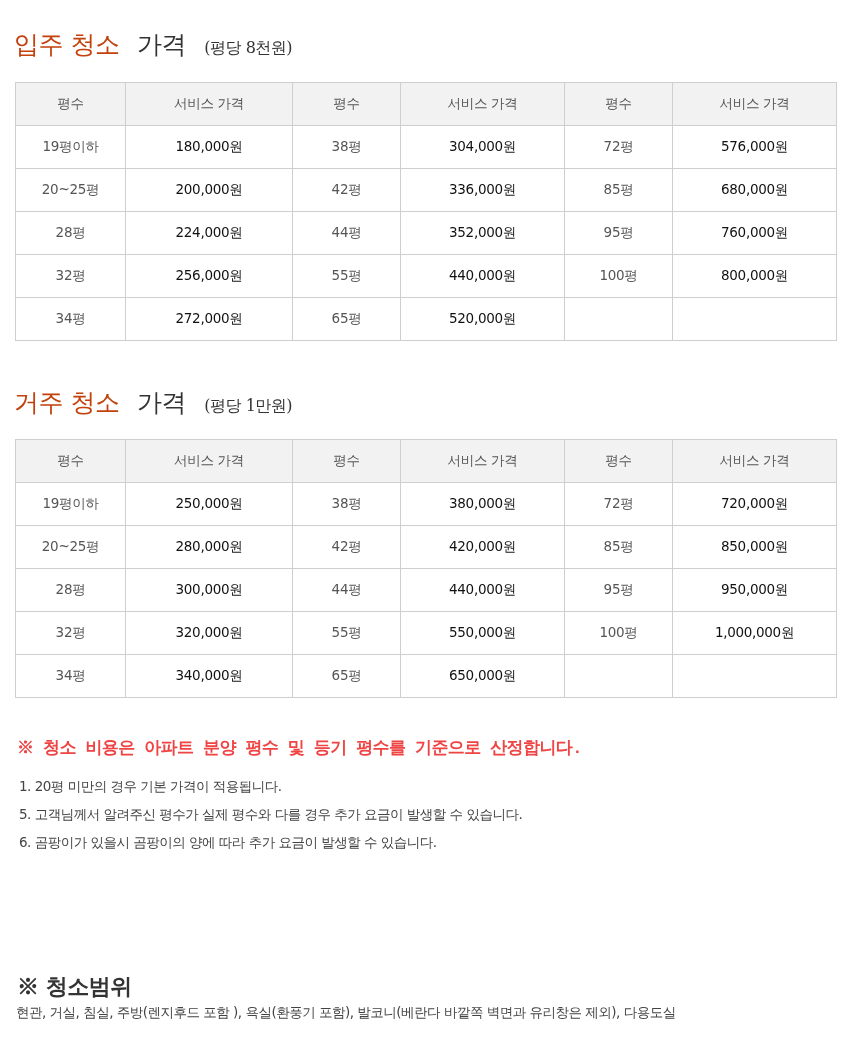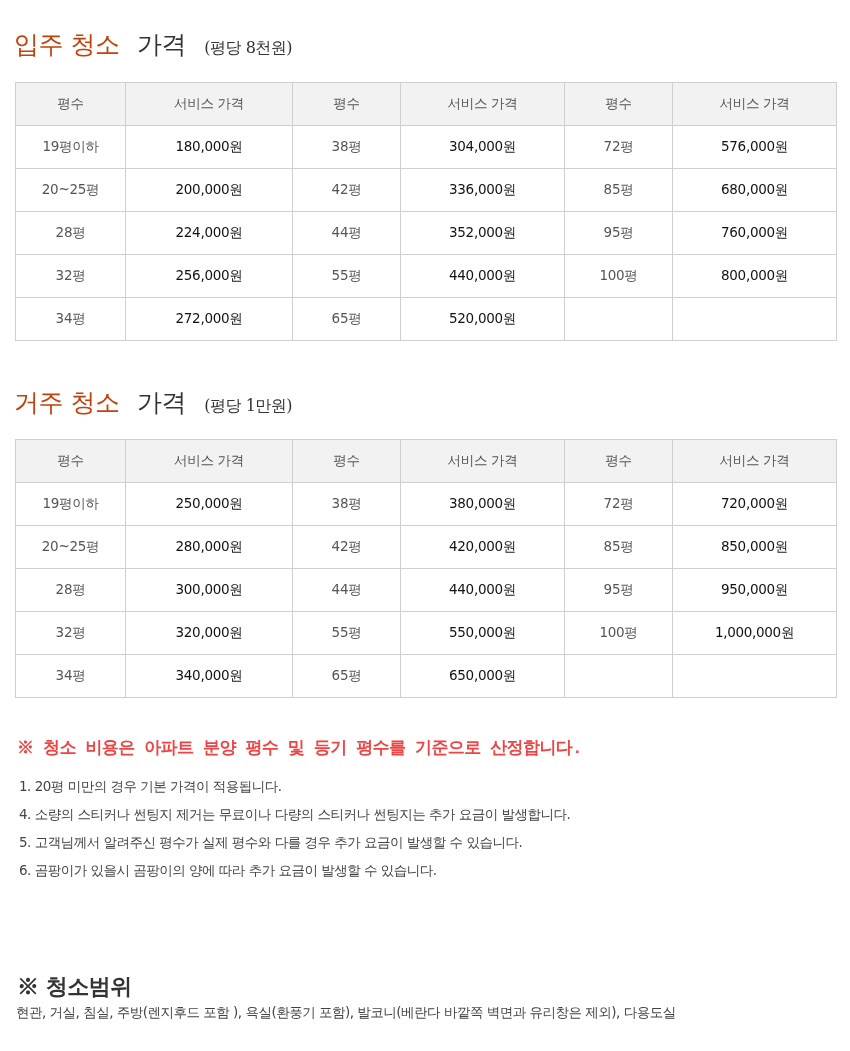--- a/index.html
+++ b/index.html
@@ -180,19 +180,18 @@
       <td class="size"></td>
       <td class="cost"></td>
     </tr>
   </tbody>
 </table>
 
 <div class="notice">※ 청소 비용은 아파트 분양 평수 및 등기 평수를 기준으로 산정합니다.</div>
 
 <ol class="rules">
   <li>1. 20평 미만의 경우 기본 가격이 적용됩니다.</li>
-  <li>4. 소량의 스티커나 썬팅지 제거는 무료이나 다량의 스티커나 썬팅지는 추가 요금이 발생합니다.</li>
   <li>5. 고객님께서 알려주신 평수가 실제 평수와 다를 경우 추가 요금이 발생할 수 있습니다.</li>
   <li>6. 곰팡이가 있을시 곰팡이의 양에 따라 추가 요금이 발생할 수 있습니다.</li>
 </ol>
 
 <div class="scope-title">※ 청소범위</div>
 <div class="scope-text">현관, 거실, 침실, 주방(렌지후드 포함 ), 욕실(환풍기 포함), 발코니(베란다 바깥쪽 벽면과 유리창은 제외), 다용도실</div>
 
 </body></html>

